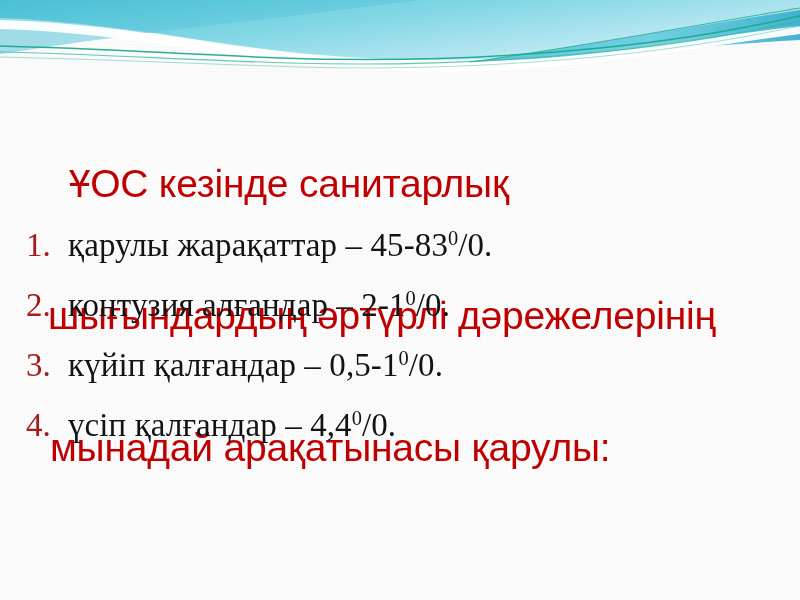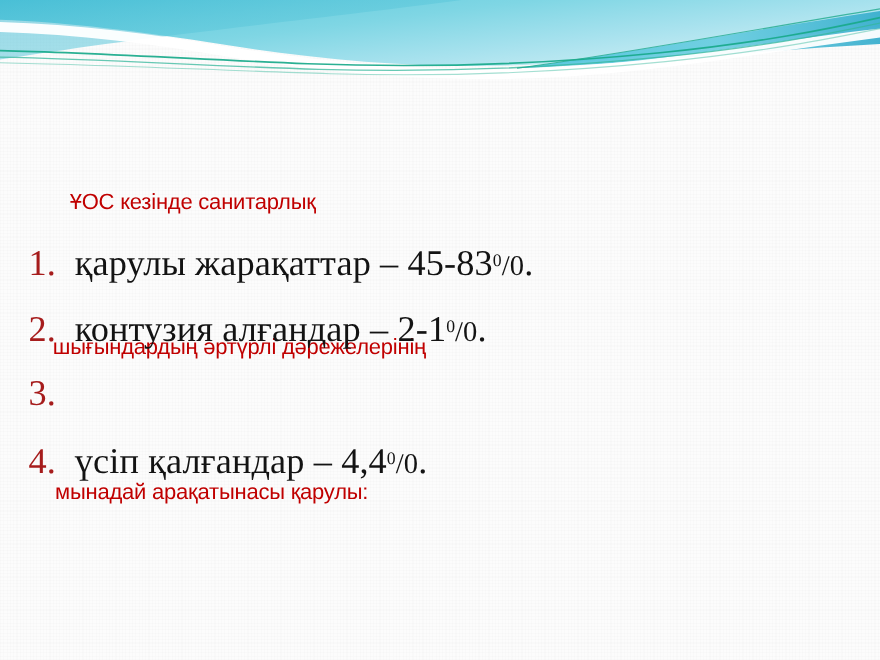--- a/index.html
+++ b/index.html
@@ -54,21 +54,21 @@
     height: 600px;
   }
 
   #title-block {
     position: absolute;
     left: 44px;
     top: 74px;
     width: 716px;
     color: #C00000;
     font-family: "Liberation Sans", sans-serif;
-    font-size: 20px;
+    font-size: 39px;
     line-height: 44px;
     font-weight: 400;
     letter-spacing: -0.2px;
     white-space: pre;
   }
   .title-line-1 { padding-left: 14px; }
   .title-line-2 { padding-left: 4px; }
   .title-line-3 { padding-left: 6px; }
 
   #list-block {
@@ -95,21 +95,21 @@
   .list-text {
     flex: 1 1 auto;
     color: #131313;
     font-family: "Liberation Serif", serif;
     font-size: 33px;
     line-height: 40px;
     letter-spacing: 0.1px;
     white-space: pre;
   }
   .pct {
-    font-size: 26px;
+    font-size: 33px;
   }
   .pct sup {
     font-size: 0.62em;
     vertical-align: 0.52em;
     letter-spacing: 0;
   }
 </style>
 </head>
 <body>
 
@@ -184,20 +184,21 @@
         <span class="list-text"><span>қарулы жарақаттар – 45-83</span><span class="pct"><sup>0</sup><span>/0</span></span><span>.</span></span>
       </div>
 
       <div class="list-item">
         <span class="list-marker">2.</span>
         <span class="list-text"><span>контузия алғандар – 2-1</span><span class="pct"><sup>0</sup><span>/0</span></span><span>.</span></span>
       </div>
 
       <div class="list-item">
         <span class="list-marker">3.</span>
+        <span class="list-text"><span>күйіп қалғандар – 0,5-1</span><span class="pct"><sup>0</sup><span>/0</span></span><span>.</span></span>
       </div>
 
       <div class="list-item">
         <span class="list-marker">4.</span>
         <span class="list-text"><span>үсіп қалғандар – 4,4</span><span class="pct"><sup>0</sup><span>/0</span></span><span>.</span></span>
       </div>
 
     </div>
   </div>
 </div>

